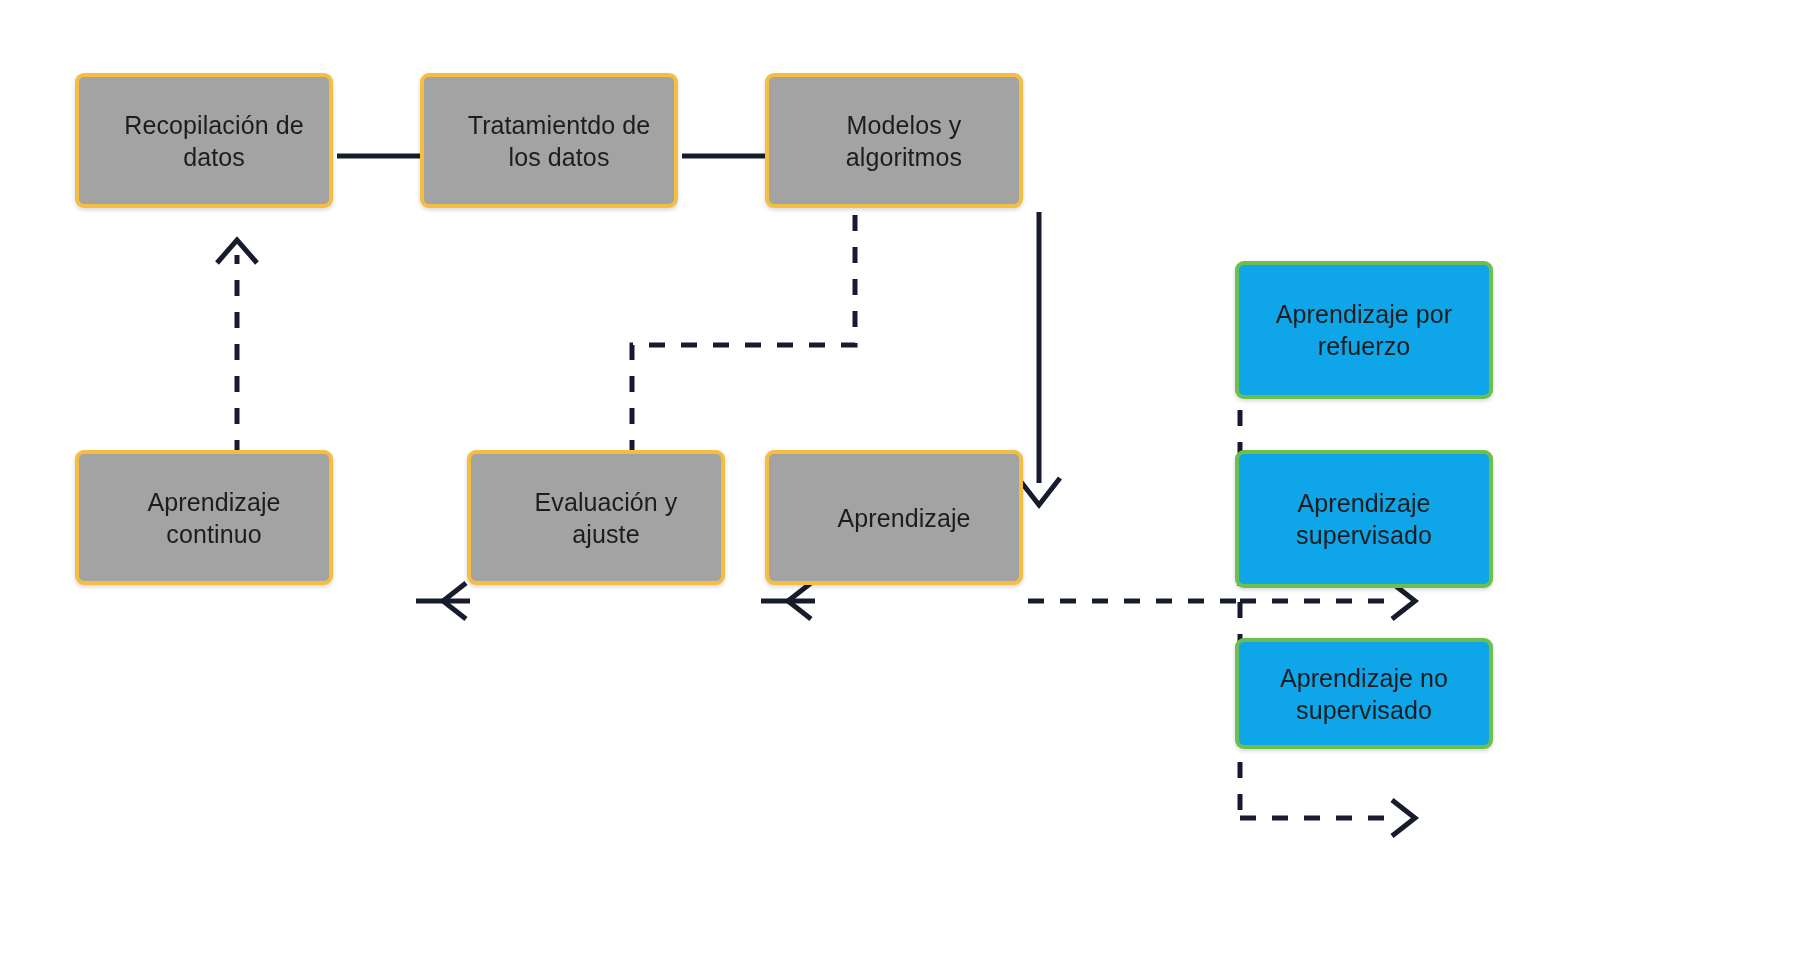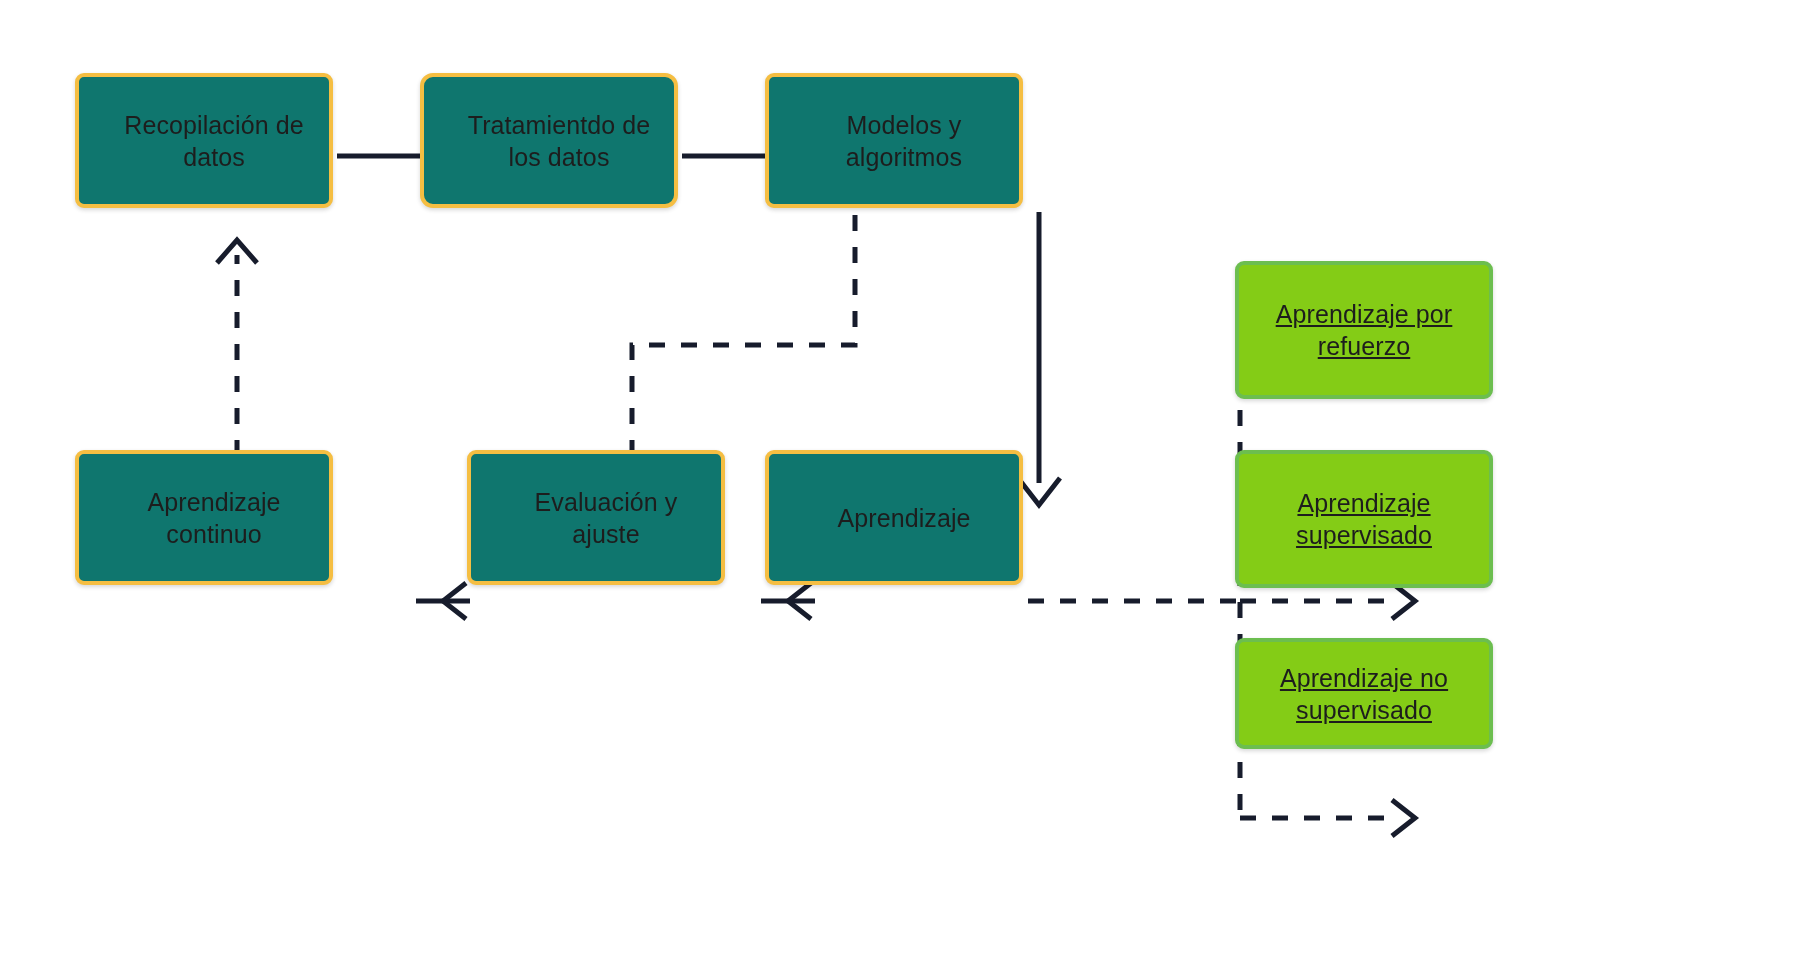--- a/index.html
+++ b/index.html
@@ -32,28 +32,27 @@
     box-shadow:0 2px 4px rgba(0,0,0,0.16);
     font-size:25px;
     line-height:1.28;
     color:#1d1d1d;
     letter-spacing:.1px;
     padding:4px 12px;
     user-select:none;
   }
   .node .label{display:block;white-space:pre-line;}
   .node.process{
-    background:#0f766e;
+    background:#a3a3a3;
     border-color:#f5be42;
     padding-left:32px;
   }
   .node.outcome{
-    background:#84cc16;
+    background:#0ea5e9;
     border-color:#6cbe4f;
-    text-decoration:underline;
   }
 </style>
 </head>
 <body>
 
 <div id="canvas">
 
   <svg id="edges" width="1800" height="972" viewBox="0 0 1800 972" xmlns="http://www.w3.org/2000/svg">
 
     <g>
@@ -109,21 +108,21 @@
     <g>
       <line x1="1240" y1="818" x2="1400" y2="818" stroke="#171c2c" stroke-width="5" stroke-dasharray="16 16" stroke-linecap="butt"></line>
       <polyline points="1392,800 1415,818 1392,836" fill="none" stroke="#171c2c" stroke-width="5" stroke-linejoin="miter" stroke-linecap="butt"></polyline>
     </g>
   </svg>
 
   <div class="node process" style="left: 75px; top: 73px; width: 258px; height: 135px;">
     <span class="label">Recopilación de
 datos</span>
   </div>
-  <div class="node process" style="left: 420px; top: 73px; width: 258px; height: 135px; border-radius: 13px;">
+  <div class="node process" style="left: 420px; top: 73px; width: 258px; height: 135px;">
     <span class="label">Tratamientdo de
 los datos</span>
   </div>
   <div class="node process" style="left: 765px; top: 73px; width: 258px; height: 135px;">
     <span class="label">Modelos y
 algoritmos</span>
   </div>
   <div class="node process" style="left: 75px; top: 450px; width: 258px; height: 135px;">
     <span class="label">Aprendizaje
 continuo</span>

